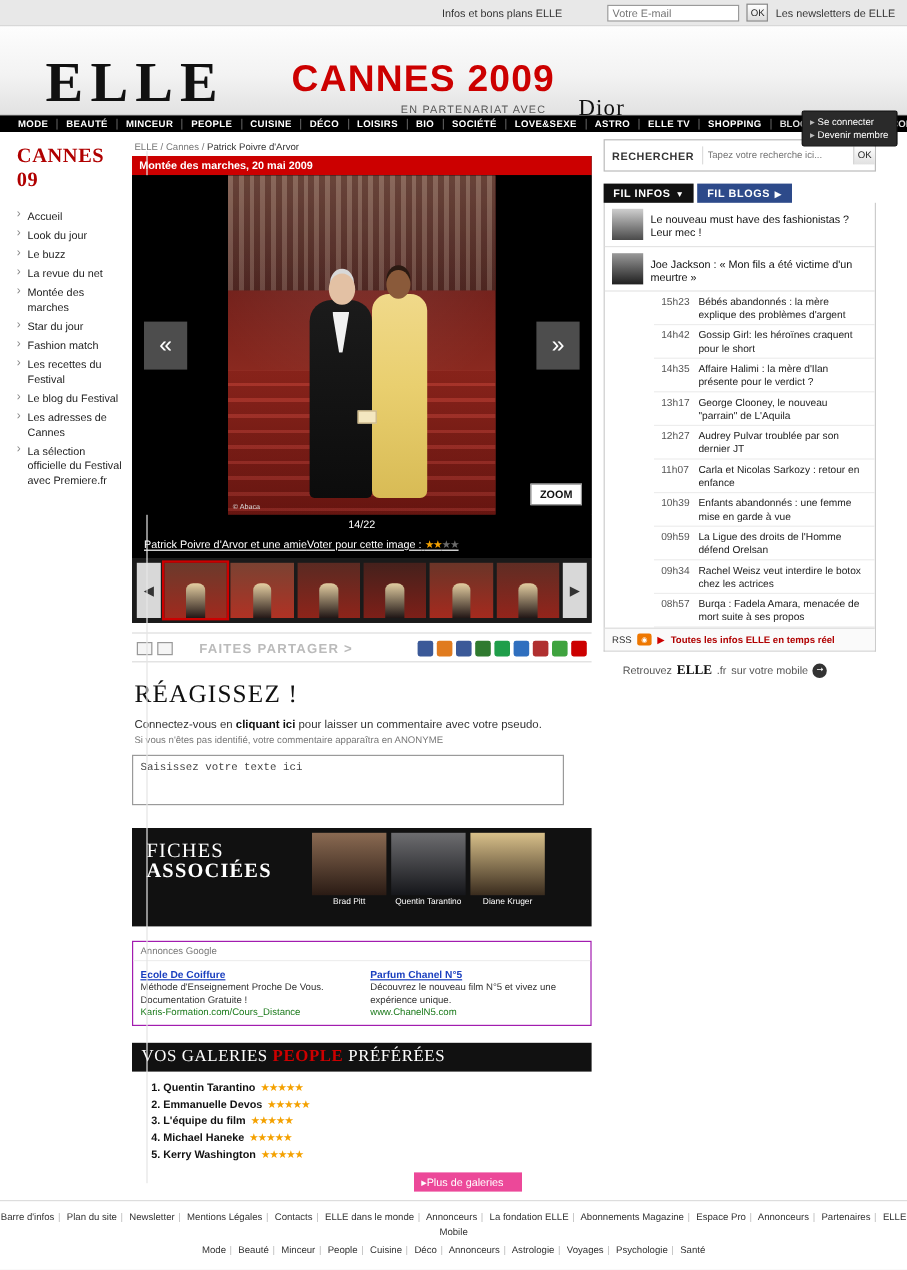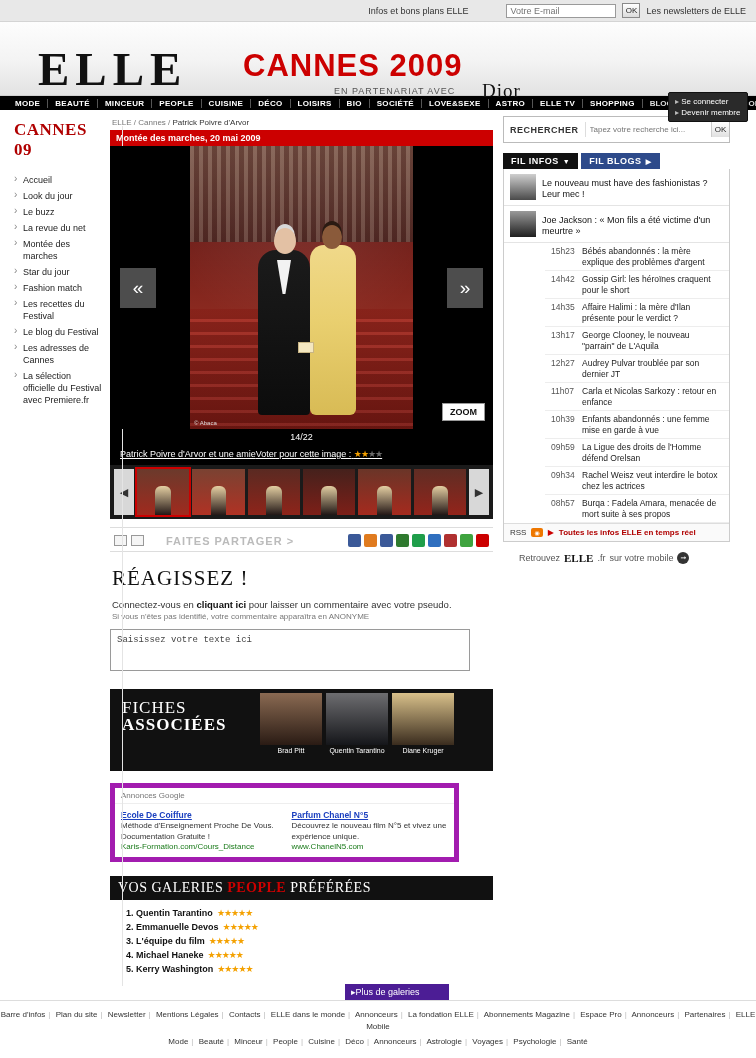--- a/index.html
+++ b/index.html
@@ -247,40 +247,40 @@
   }
   .fiche-cards { display:flex; gap:4px; padding:4px 0 0 0; }
   .fiche { width:62px; }
   .fiche .ph { width:62px; height:52px; overflow:hidden; }
   .f1 .ph { background:linear-gradient(to bottom,#8a6a52,#2a1b14); }
   .f2 .ph { background:linear-gradient(to bottom,#6d6d70,#15161a); }
   .f3 .ph { background:linear-gradient(to bottom,#d8c08a,#3a2c1e); }
   .fiche .nm { color:#fff; font-size:7px; text-align:center; padding-top:2px; }
 
   
-  .ads { margin-top:12px; width:349px; border:5px solid #a21caf; }
+  .ads { margin-top:12px; width:383px; border:1px solid #a21caf; }
   .ads-h { font-size:8px; color:#777; padding:3px 6px; border-bottom:1px solid #eee; }
   .ads-body { display:flex; padding:6px; gap:14px; }
   .ad { width:50%; }
   .ad .t { font-size:8.5px; color:#1a3fbf; text-decoration:underline; font-weight:bold; }
   .ad .d { font-size:8px; color:#333; line-height:11px; }
   .ad .u { font-size:8px; color:#1a7a1a; }
 
   
   .gal-head {
     margin-top:14px; width:383px; background:#111; color:#fff;
     font-family:"Liberation Serif", serif; font-size:14px; padding:4px 8px;
     letter-spacing:.5px;
   }
   .gal-head .people { color:#cc0000; font-weight:bold; }
   .gal-list { list-style:none; margin:6px 0 0 16px; padding:0; }
   .gal-list li { font-size:9px; font-weight:bold; color:#111; padding:2px 0; }
   .gal-list li .s { color:#f4a100; font-weight:normal; letter-spacing:-1px; margin-left:4px; }
   .plus-btn {
-    margin:8px 0 0 235px; width:104px; background:#4c1d95; color:#fff;
+    margin:8px 0 0 235px; width:90px; background:#ec4899; color:#fff;
     font-size:9px; padding:3px 6px; text-align:left;
   }
   .plus-btn::before { content:"\25B8 "; }
 
   
   .search {
     display:flex; align-items:center; border:1px solid #bbb; height:27px;
     background:#fff;
   }
   .search .lab {

